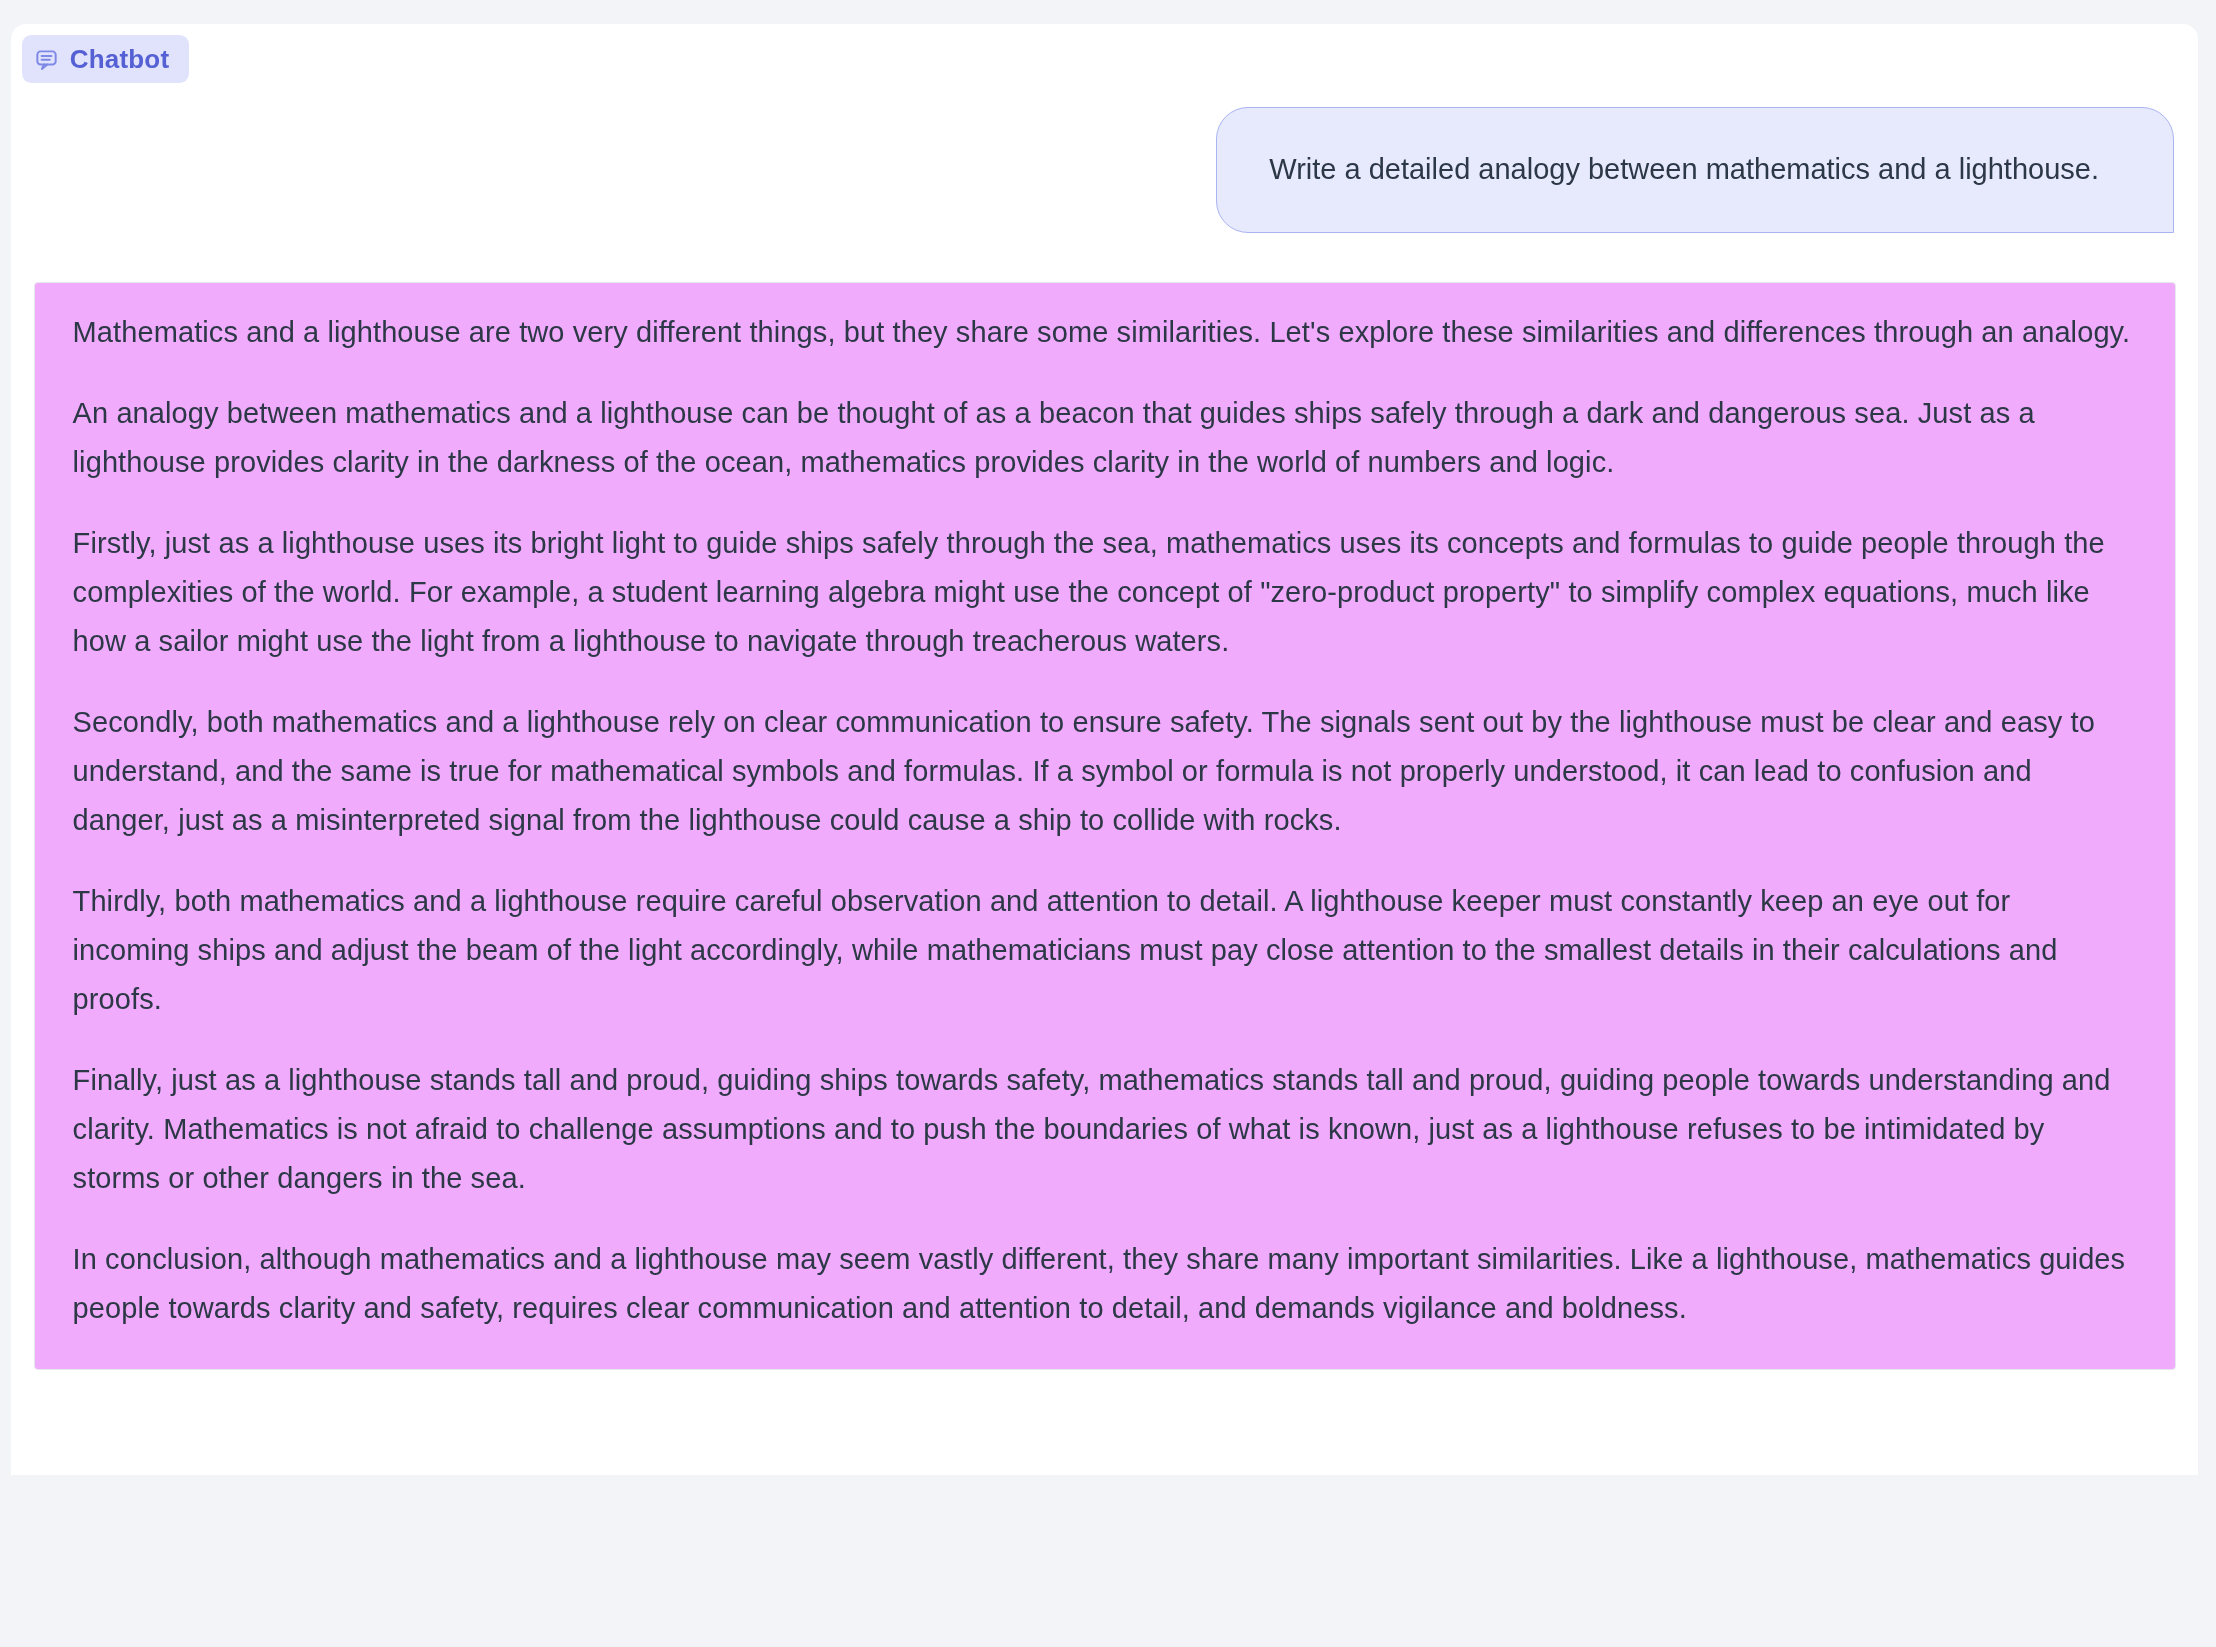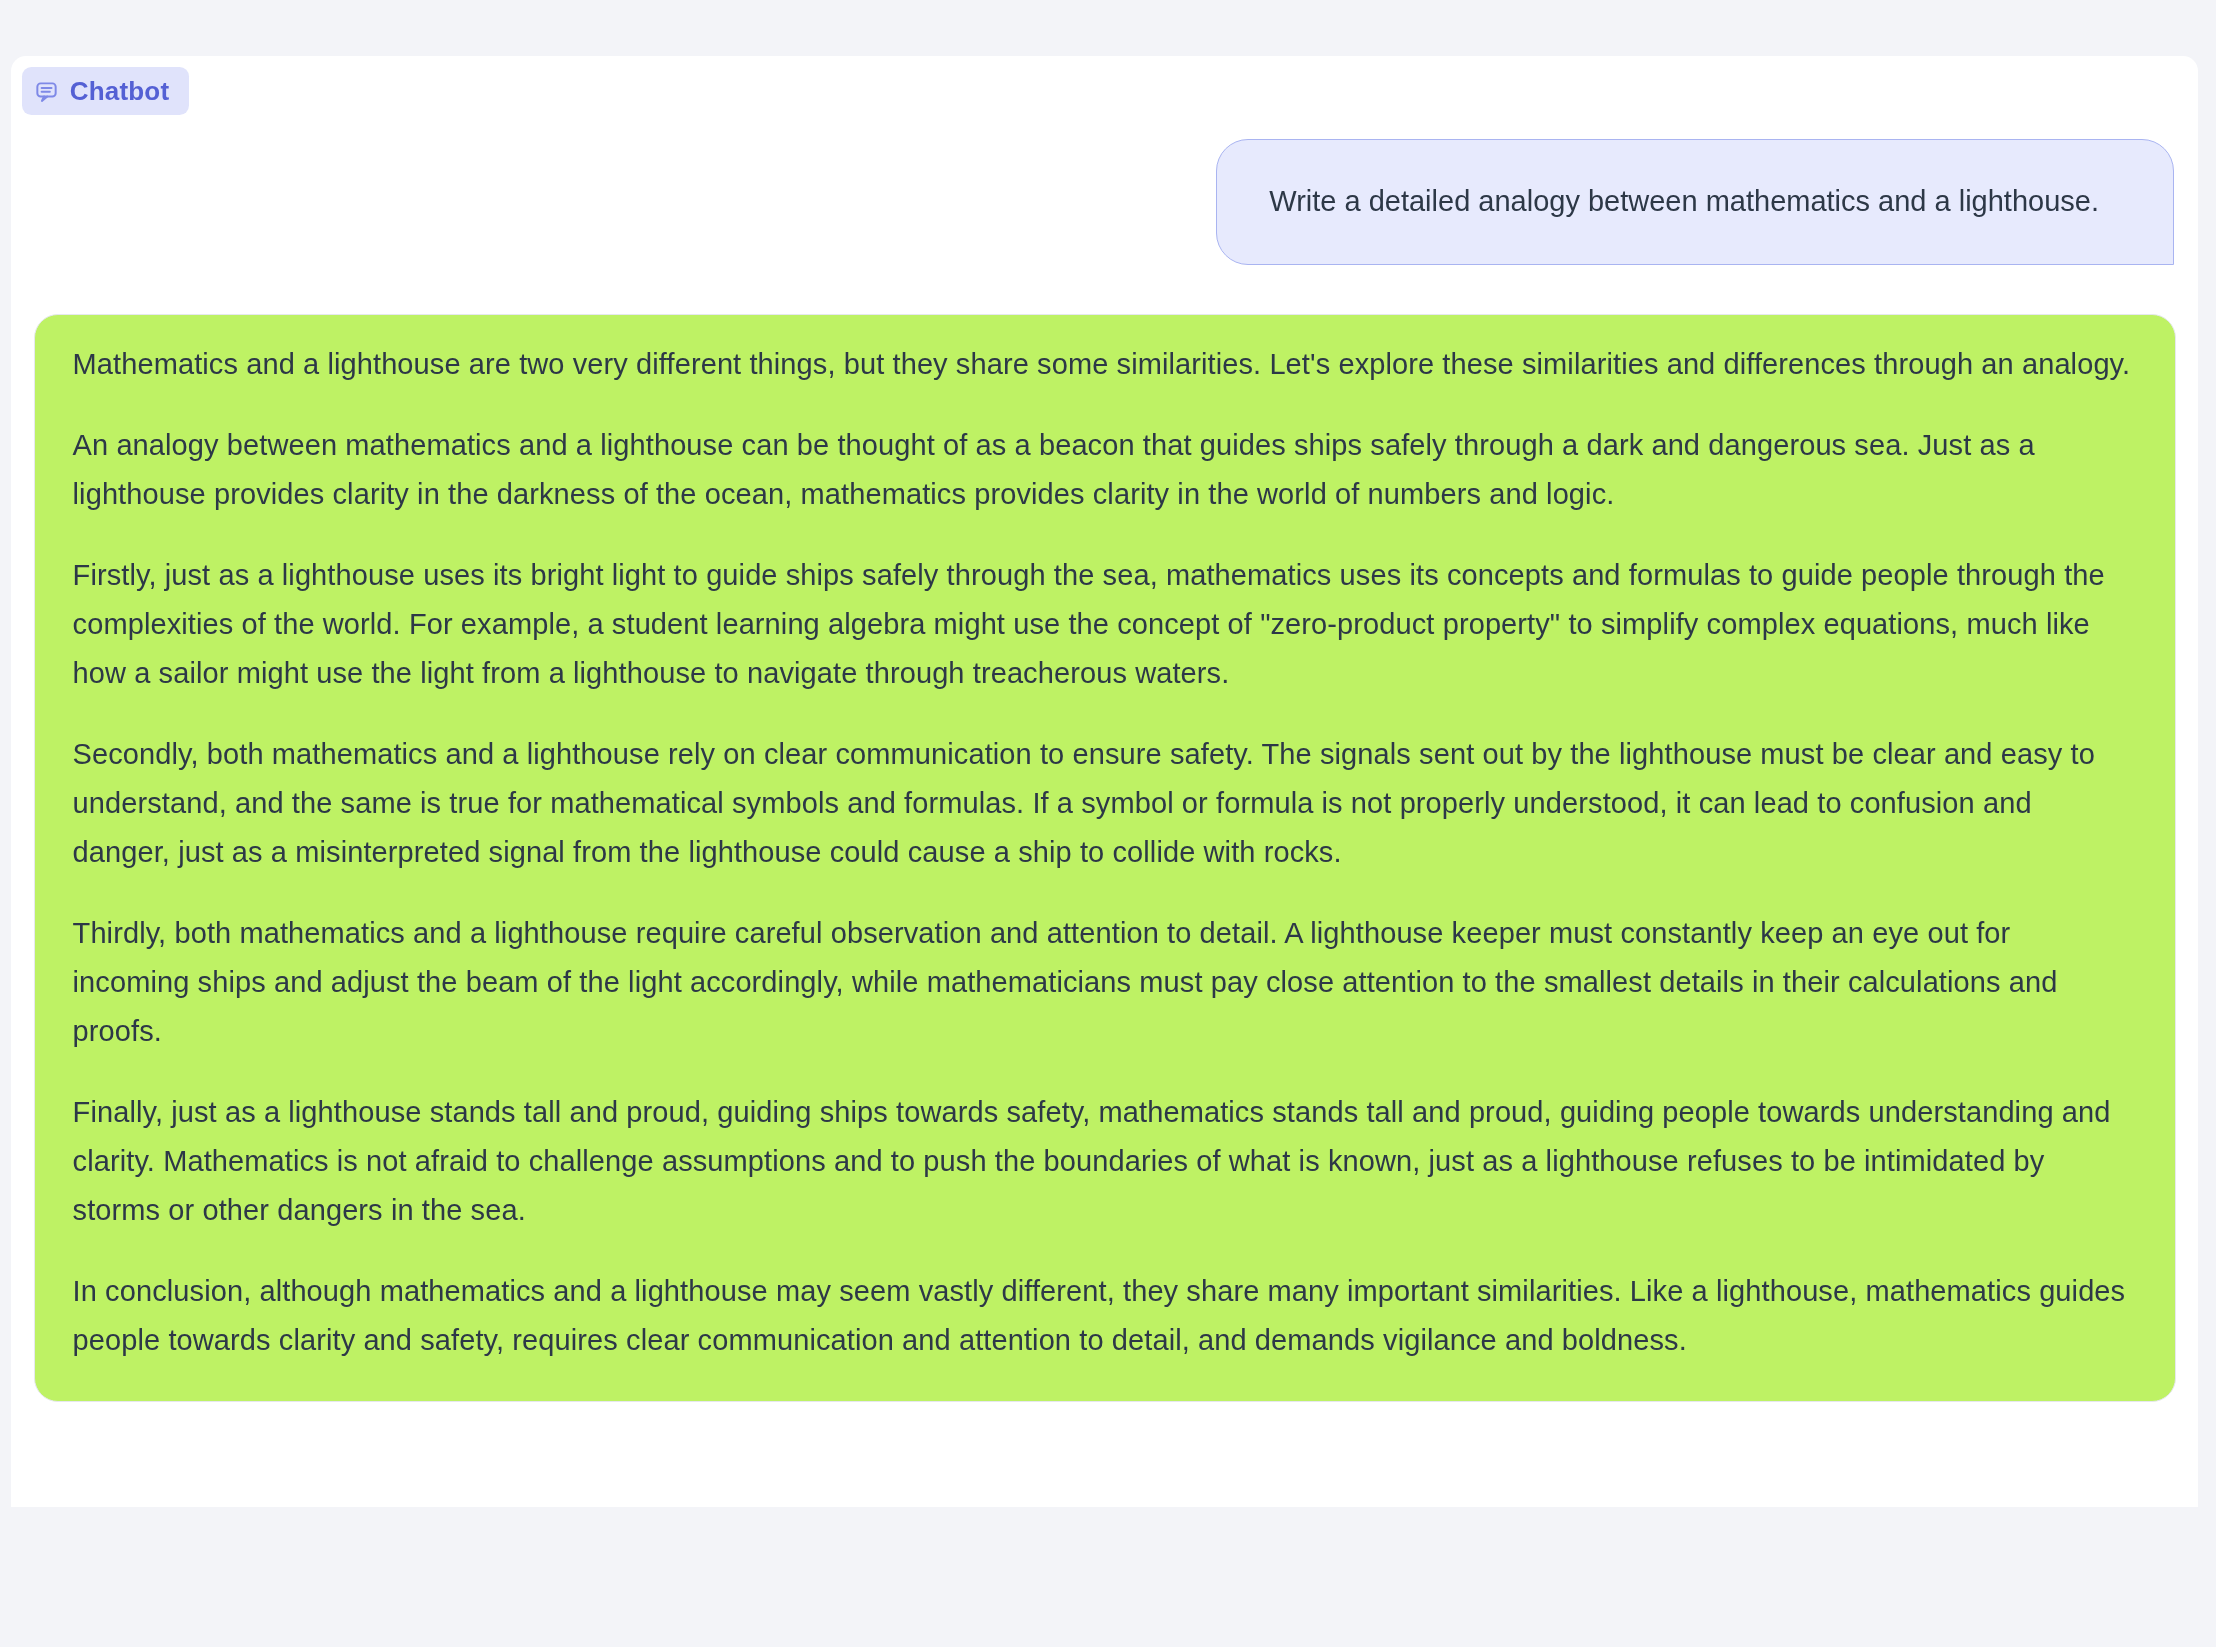--- a/index.html
+++ b/index.html
@@ -6,21 +6,20 @@
   body {
     background: #f3f4f8;
     font-family: "Liberation Sans", sans-serif;
   }
   .page {
     position: relative;
     width: 2217px;
     height: 1475px;
     overflow: hidden;
     background: #f3f4f8;
-    margin-top: 32px;
   }
   .app-card {
     position: absolute;
     left: 11.2px;
     top: 24px;
     width: 2187px;
     height: 1649px;
     box-sizing: border-box;
     background: #ffffff;
     border-radius: 15px;
@@ -55,23 +54,23 @@
     border: 1.9px solid #a9b4f1;
     border-radius: 32px 32px 0 32px;
     padding: 0 74px 0 52px;
     font-size: 29px;
     color: #2d3847;
     white-space: nowrap;
   }
   .bot-panel {
     box-sizing: border-box;
     margin: 49px 11.2px 0 11.2px;
-    background: #bef264;
+    background: #f0abfc;
     border: 0.9px solid #e6e8ee;
-    border-radius: 24px;
+    border-radius: 4px;
     padding: 25px 41px 36px 38px;
   }
   .bot-panel p {
     margin: 0 0 32px 0;
     font-size: 29px;
     line-height: 49px;
     color: #2d3847;
     letter-spacing: 0.1px;
   }
   .bot-panel p:last-child { margin-bottom: 0; }

